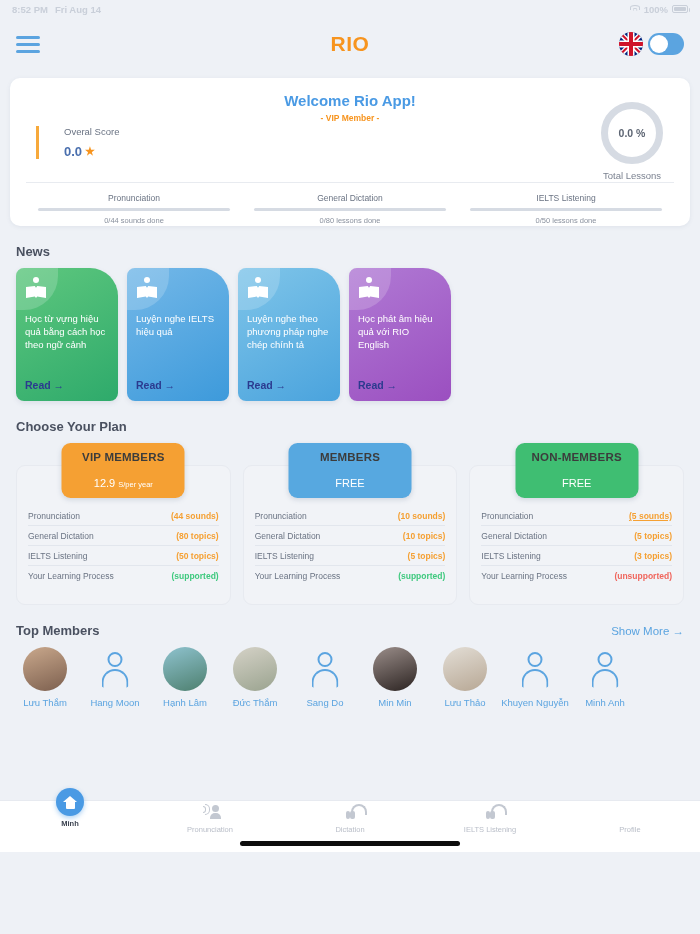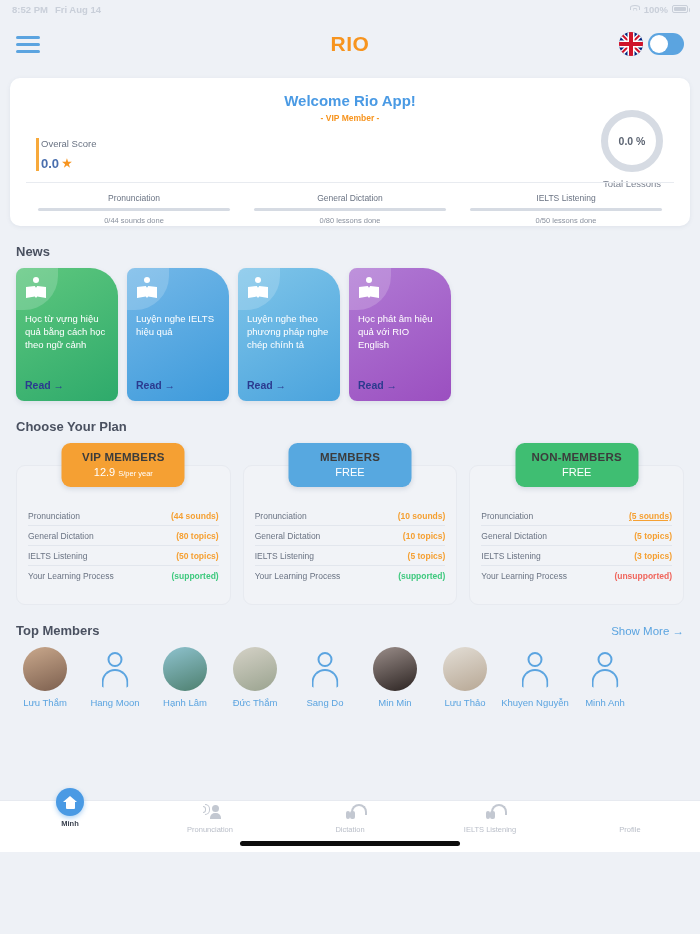--- a/index.html
+++ b/index.html
@@ -63,26 +63,26 @@
   }
 
   
   .welcome-card {
     margin:8px 10px 0; background:#fff; border-radius:10px;
     box-shadow:0 1px 4px rgba(90,110,140,.10);
     padding:14px 16px 10px; position:relative; height:148px;
   }
   .wc-title { text-align:center; font-size:15px; color:#4a9ae4; font-weight:bold; }
   .wc-sub { text-align:center; font-size:8.5px; color:#f7941e; font-weight:bold; margin-top:4px; }
-  .score-box { position:absolute; left:26px; top:60px; border-left:3px solid #f7a93b; padding-left:2px; }
+  .score-box { position:absolute; left:26px; top:48px; border-left:3px solid #f7a93b; padding-left:25px; }
   .score-label { font-size:9.5px; color:#6a7383; }
   .score-val { margin-top:7px; font-size:13px; color:#4a6fae; font-weight:bold; display:flex; align-items:center; gap:3px; }
   .score-star { color:#f7941e; font-size:11px; }
 
-  .ring-wrap { position:absolute; right:22px; top:32px; text-align:center; width:72px; }
+  .ring-wrap { position:absolute; right:22px; top:24px; text-align:center; width:72px; }
   .ring { width:62px; height:62px; border-radius:50%; border:7px solid #d6dbe3; margin:0 auto;
           display:flex; align-items:center; justify-content:center; }
   .ring span { font-size:10.5px; color:#5c6472; font-weight:bold; }
   .ring-cap { font-size:9.5px; color:#7b8290; margin-top:6px; }
   .progress-row {
     position:absolute; left:16px; right:16px; top:104px;
     display:flex; border-top:1px solid #e8ebf0; padding-top:10px;
   }
   .prog-col { flex:1; text-align:center; padding:0 12px; }
   .prog-name { font-size:8.5px; color:#6a7383; }
@@ -121,21 +121,21 @@
     flex:1; background:#f1f3f7; border-radius:9px; padding:40px 11px 14px;
     margin-top:22px; min-height:140px; border:1px solid #e7eaf0;
   }
   .plan-badge {
     position:absolute; left:50%; transform:translateX(-50%); top:0;
     width:123px; border-radius:9px; padding:8px 4px 9px; text-align:center;
     box-shadow:0 2px 5px rgba(90,110,140,.2); cursor:pointer;
   }
   .plan-wrap { flex:1; position:relative; }
   .pb-name { font-size:11.5px; font-weight:bold; color:#3c3c3c; letter-spacing:.2px; }
-  .pb-price { font-size:11px; color:#fff; margin-top:3px; }
+  .pb-price { font-size:11px; color:#fff; margin-top:14px; }
   .pb-price small { font-size:7.5px; }
   .feat { display:flex; align-items:baseline; font-size:8.5px; padding:5px 0 4px; border-bottom:1px solid #e2e6ed; }
   .feat:last-child { border-bottom:none; }
   .feat-name { color:#6a7383; }
   .feat-val { margin-left:auto; font-weight:bold; }
 
   
   .members-row { display:flex; padding:0 10px; gap:0; }
   .member { width:70px; text-align:center; cursor:pointer; }
   .avatar {

